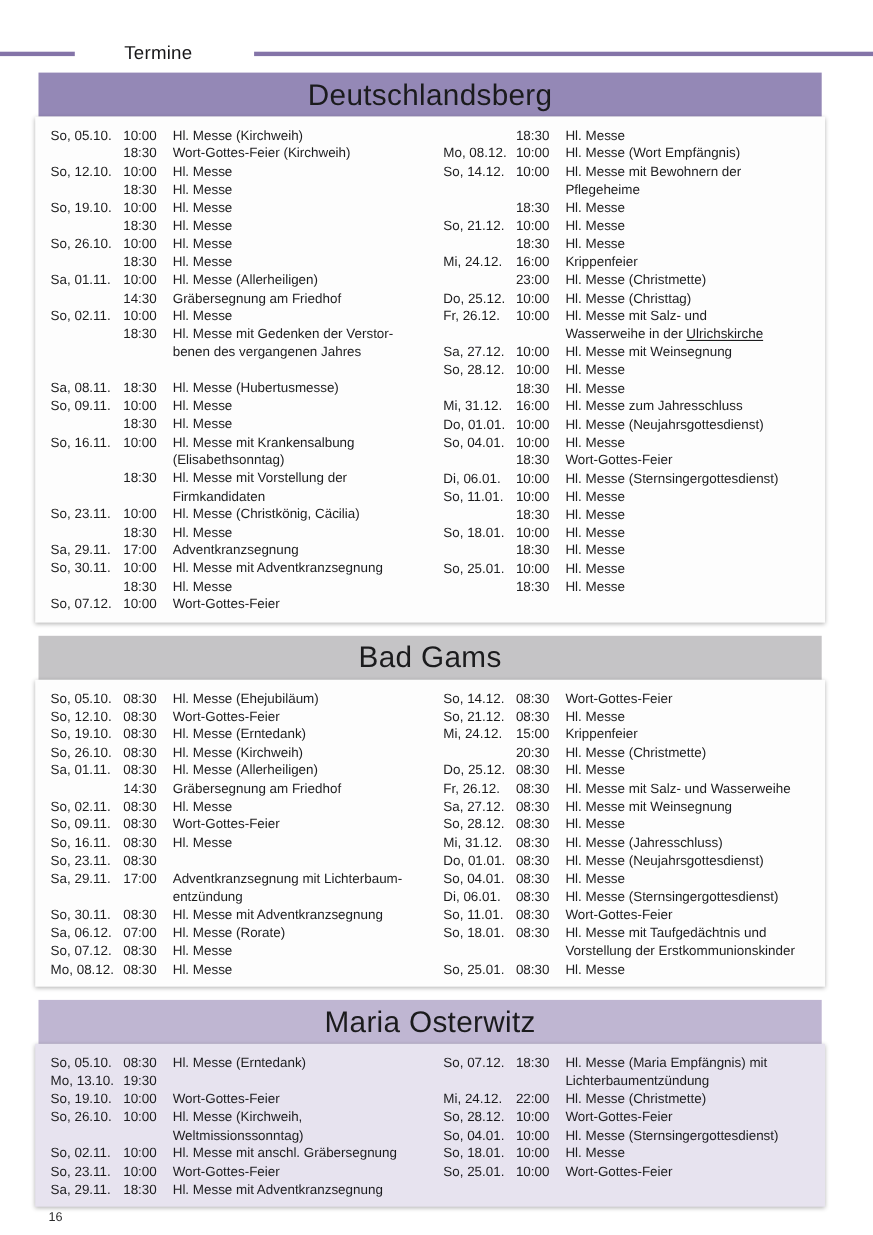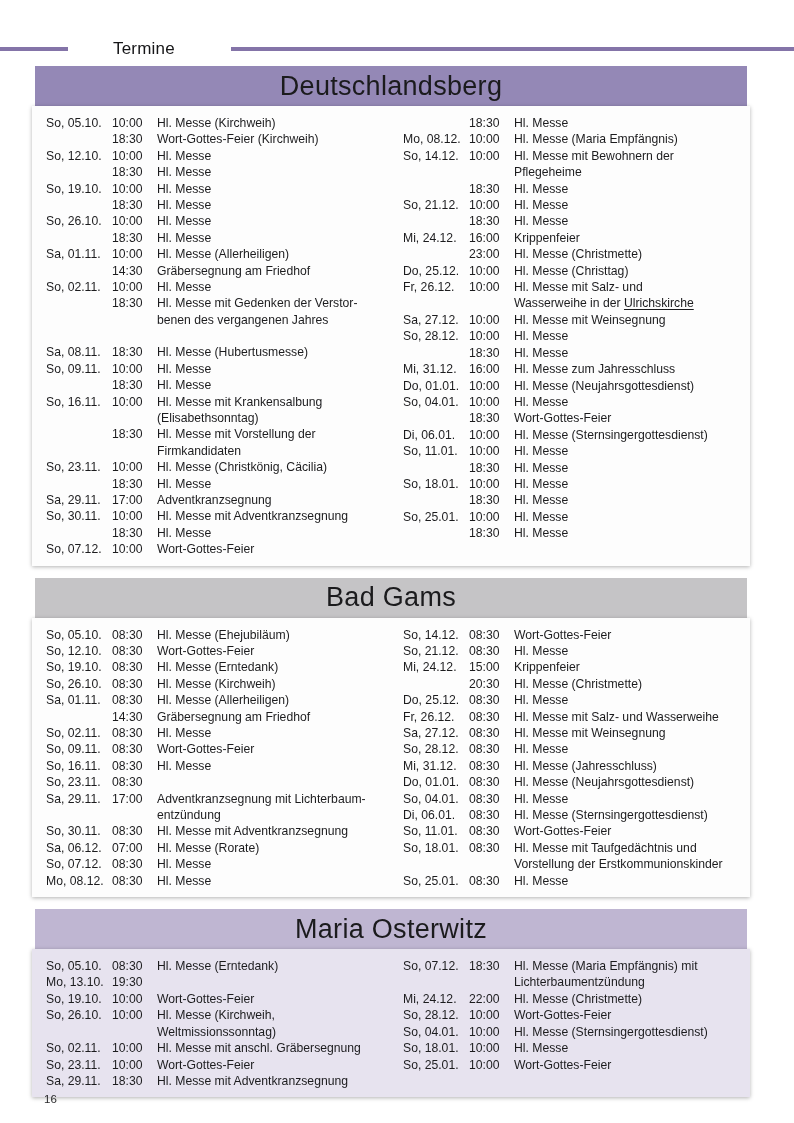--- a/index.html
+++ b/index.html
@@ -62,21 +62,21 @@
   }
   .row.gap { margin-top: 16px; }
   .date { flex: 0 0 66px; }
   .time { flex: 0 0 45px; }
   .desc { flex: 1 1 auto; white-space: pre-line; }
   .desc u { text-underline-offset: 2px; }
   
   .page-number {
     position: absolute;
     left: 44px;
-    bottom: 18px;
+    bottom: 10px;
     font-size: 11.5px;
     color: #2a2a2c;
   }
 </style>
 </head>
 <body>
 
 <div class="page">
 
   <header class="termine-header">
@@ -234,21 +234,21 @@
       <div class="col col-right">
   <div class="row">
     <span class="date"></span>
     <span class="time">18:30</span>
     <span class="desc">Hl. Messe</span>
   </div>
 
   <div class="row">
     <span class="date">Mo, 08.12.</span>
     <span class="time">10:00</span>
-    <span class="desc">Hl. Messe (Maria Empfängnis)</span>
+    <span class="desc">Hl. Messe (Wort Empfängnis)</span>
   </div>
 
   <div class="row">
     <span class="date">So, 14.12.</span>
     <span class="time">10:00</span>
     <span class="desc">Hl. Messe mit Bewohnern der
 Pflegeheime</span>
   </div>
 
   <div class="row">

